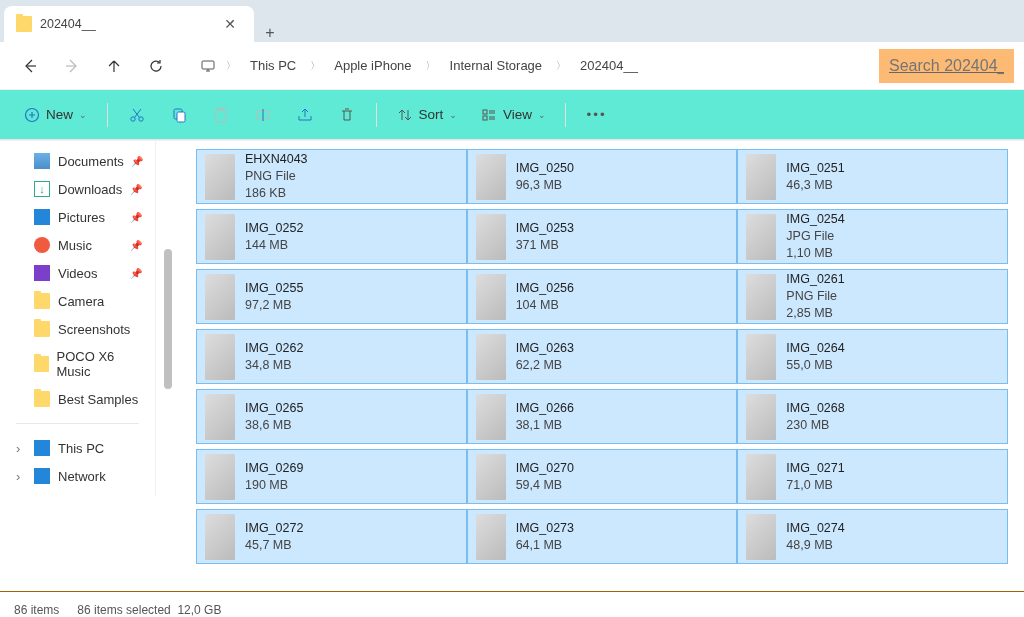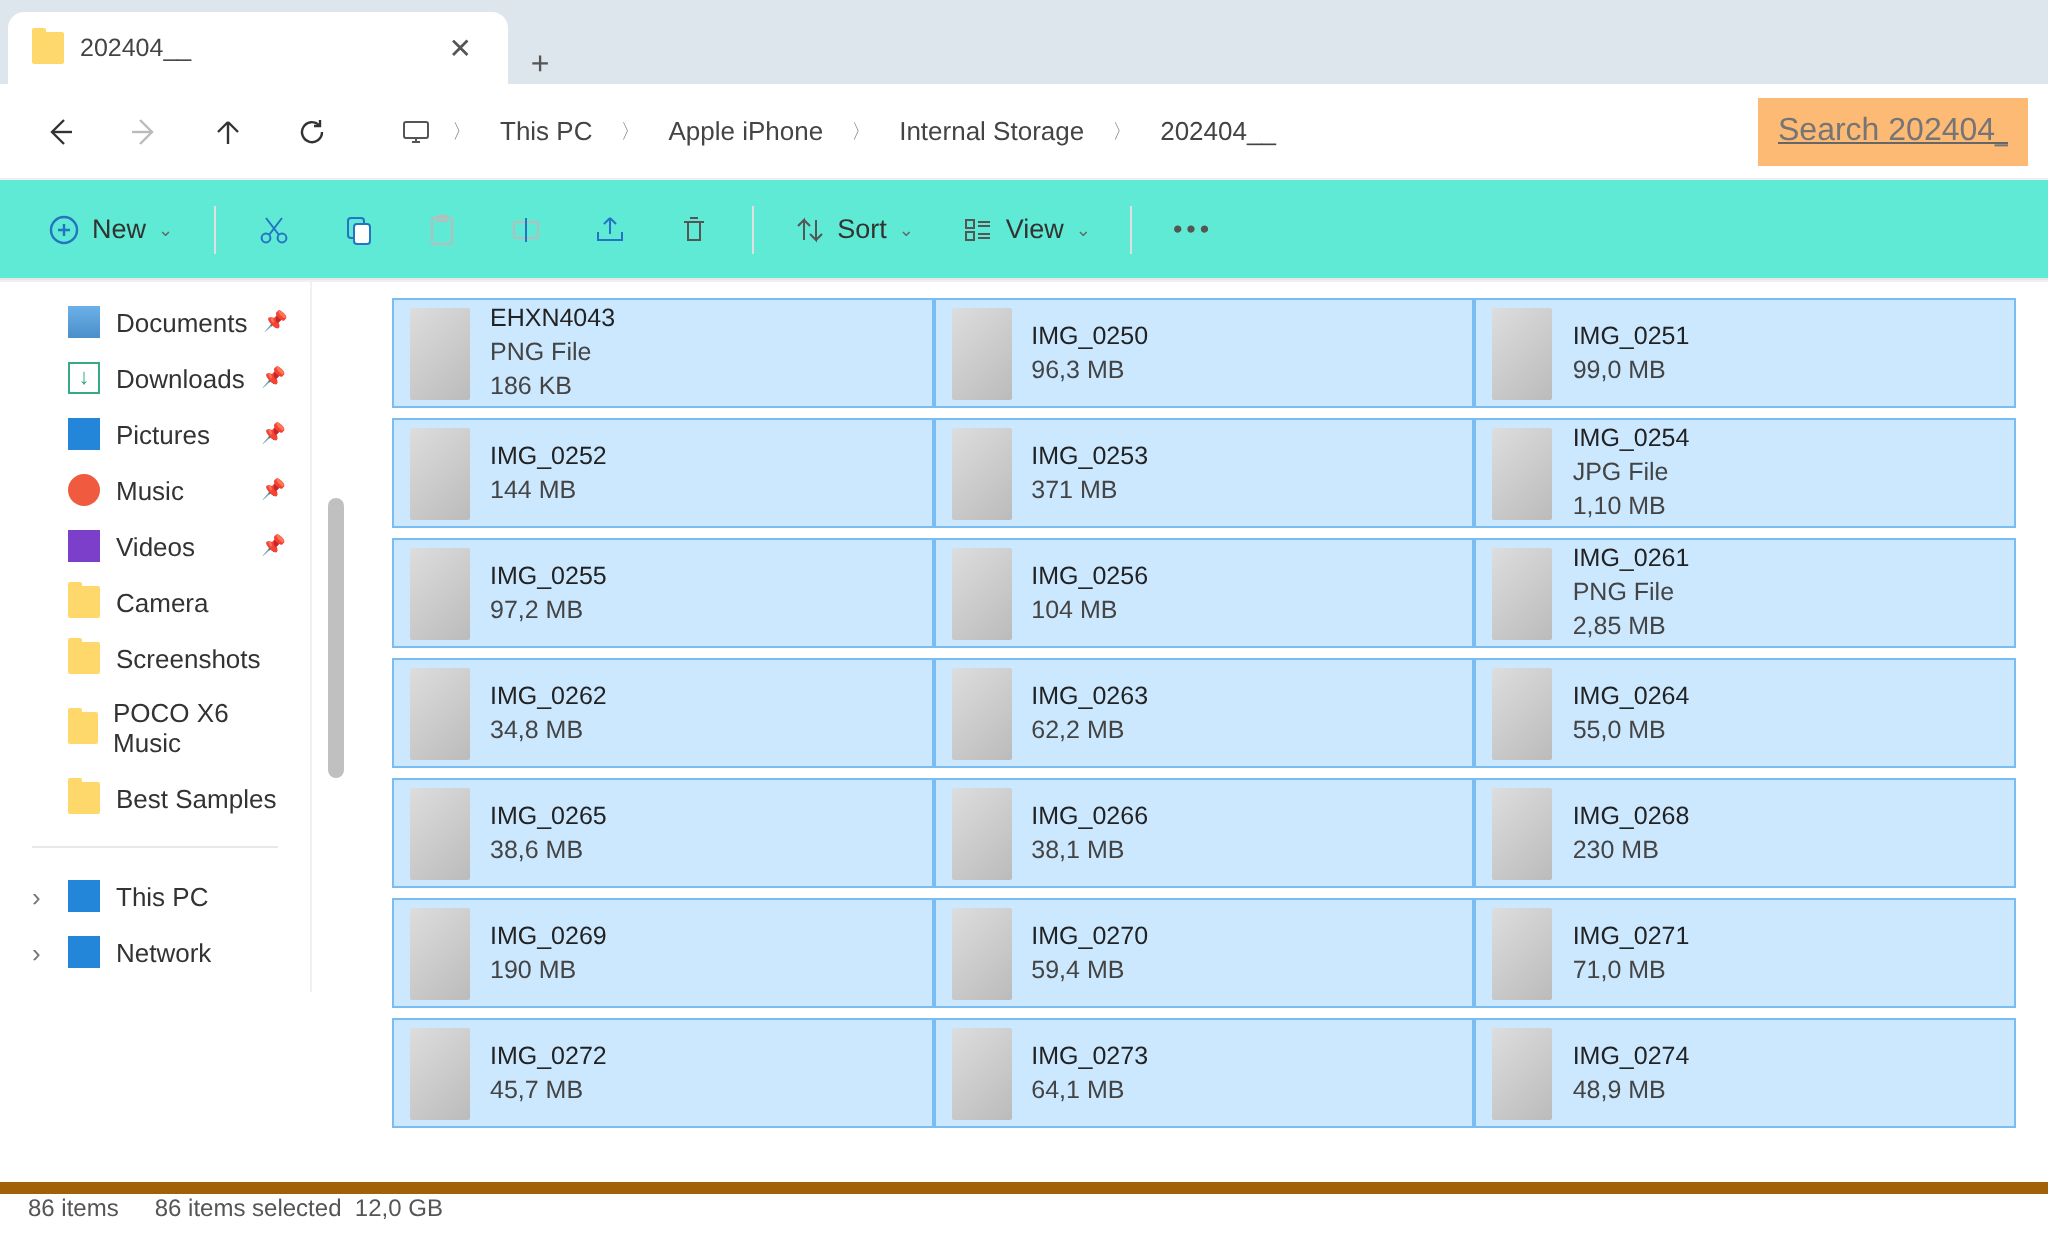--- a/index.html
+++ b/index.html
@@ -29,21 +29,21 @@
   .pin { margin-left: auto; color: #9a9a9a; font-size: 10px; }
   .side-icon { width: 16px; height: 16px; flex-shrink: 0; }
   .side-hr { border: none; border-top: 1px solid #e8e8e8; margin: 10px 12px; }
   .content { flex: 1; padding: 8px 16px; overflow-y: auto; display: grid; grid-template-columns: 1fr 1fr 1fr; gap: 5px 0; align-content: start; position: relative; }
   .scrollbar-thumb { position: absolute; left: 164px; top: 108px; width: 8px; height: 140px; background: #c0c0c0; border-radius: 4px; }
   .file { display: flex; align-items: center; background: #cce8ff; border: 1px solid #7abdf3; height: 55px; padding: 4px; gap: 10px; font-size: 12.5px; }
   .thumb { width: 30px; height: 46px; background: linear-gradient(135deg, #ddd, #bbb); border-radius: 1px; flex-shrink: 0; margin-left: 4px; }
   .file-info { display: flex; flex-direction: column; line-height: 1.35; color: #333; }
   .file-name { color: #222; }
   .file-sub { color: #444; }
-  .status { height: 26px; border-top: 6px solid #a16207; display: flex; align-items: flex-start; padding: 0 14px; font-size: 12px; color: #555; gap: 18px; }
+  .status { height: 26px; border-top: 1px solid #a16207; display: flex; align-items: flex-end; padding: 0 14px; font-size: 12px; color: #555; gap: 18px; }
   .folder-ico { width:16px;height:16px;background:#ffd86b;border-radius:1px;position:relative;}
   .folder-ico::before{content:"";position:absolute;top:-2px;left:0;width:7px;height:3px;background:#ffd86b;border-radius:1px 1px 0 0;}
   
   .ico-doc{background:linear-gradient(#6bb0e8,#4a8fc9);}
   .ico-down{background:#fff;border:1px solid #3a8;color:#3a8;display:flex;align-items:center;justify-content:center;font-size:11px;}
   .ico-pic{background:#2486d8;}
   .ico-music{background:#f05a3e;border-radius:50%;}
   .ico-video{background:#7b3fc9;}
   .ico-pc{background:#2486d8;}
   .ico-net{background:#2486d8;}
@@ -242,21 +242,21 @@
         <div class="thumb"></div>
         <div class="file-info">
           <span class="file-name">IMG_0250</span>
           <span class="file-sub">96,3 MB</span>
         </div>
       </div>
       <div class="file">
         <div class="thumb"></div>
         <div class="file-info">
           <span class="file-name">IMG_0251</span>
-          <span class="file-sub">99,0 MB</span>
+          <span class="file-sub">46,3 MB</span>
         </div>
       </div>
       <div class="file">
         <div class="thumb"></div>
         <div class="file-info">
           <span class="file-name">IMG_0252</span>
           <span class="file-sub">144 MB</span>
         </div>
       </div>
       <div class="file">

